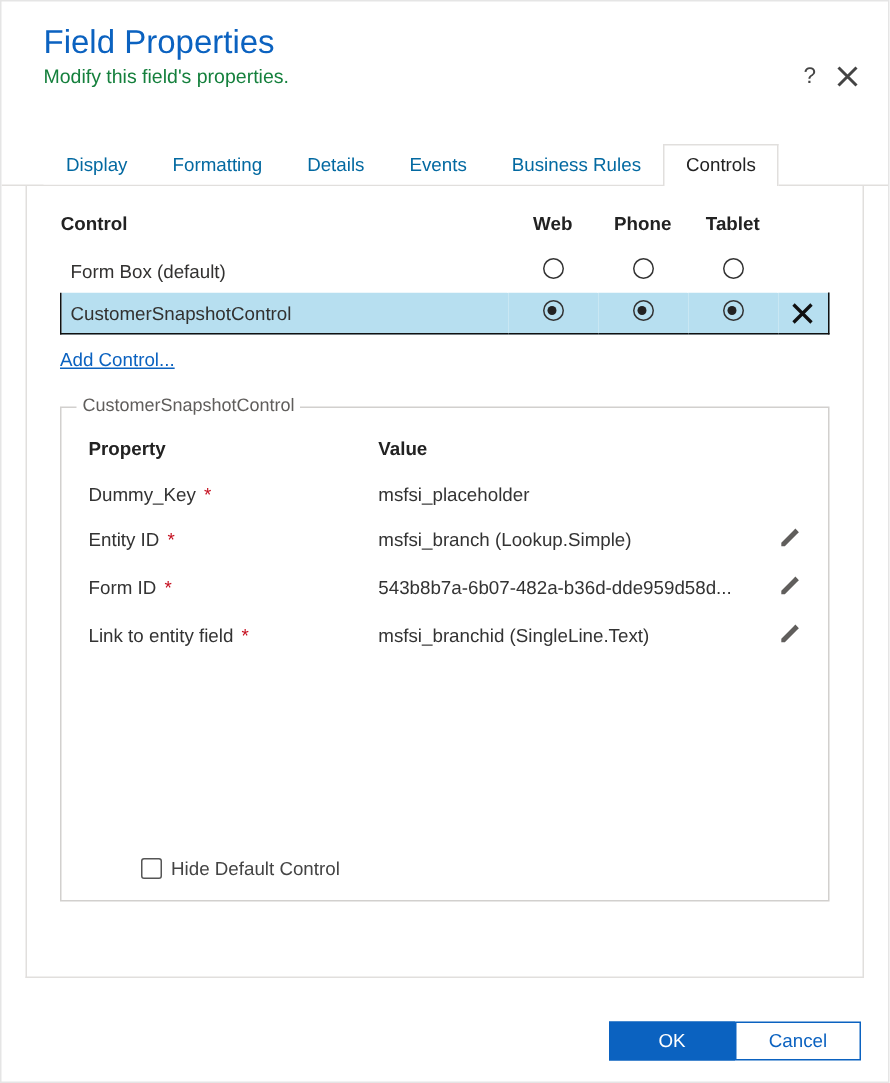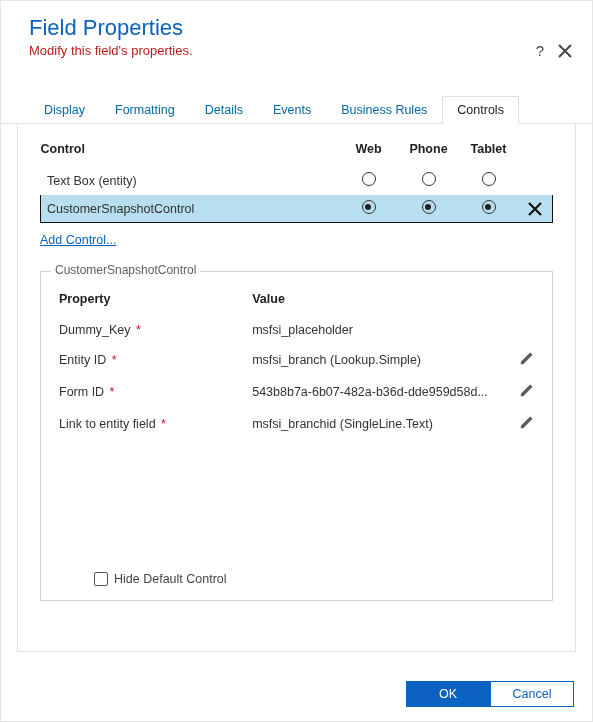--- a/index.html
+++ b/index.html
@@ -20,21 +20,21 @@
     justify-content: space-between;
   }
   .dialog-header .titles { flex: 1; }
   .dialog-title {
     color: #0b62c0;
     font-size: 22px;
     font-weight: 400;
     margin-bottom: 2px;
   }
   .dialog-subtitle {
-    color: #b91c1c;
+    color: #15803d;
     font-size: 13px;
   }
   .header-actions { display: flex; gap: 14px; padding-top: 8px; align-items: center; }
   .help-icon, .close-icon {
     cursor: pointer; color: #444; font-size: 15px; line-height: 1;
   }
   .close-icon svg { width: 14px; height: 14px; display:block; }
   .tabs {
     display: flex;
     border-bottom: 1px solid #e1dfdd;
@@ -189,21 +189,21 @@
       <tr>
         <th>Control</th>
         <th class="c2">Web</th>
         <th class="c3">Phone</th>
         <th class="c4">Tablet</th>
         <th class="c5"></th>
       </tr>
     </thead>
     <tbody id="controls-body">
         <tr class="ctrl-row-default">
-          <td style="padding-left: 6px;">Text Box (entity)</td>
+          <td style="padding-left: 6px;">Form Box (default)</td>
           <td class="rad"><span class="radio-outer"></span></td>
           <td class="rad"><span class="radio-outer"></span></td>
           <td class="rad"><span class="radio-outer"></span></td>
           <td class="row-x"></td>
         </tr>
         <tr class="control-row-selected">
           <td style="padding-left: 6px;">CustomerSnapshotControl</td>
           <td class="rad"><span class="radio-outer on"></span></td>
           <td class="rad"><span class="radio-outer on"></span></td>
           <td class="rad"><span class="radio-outer on"></span></td>

